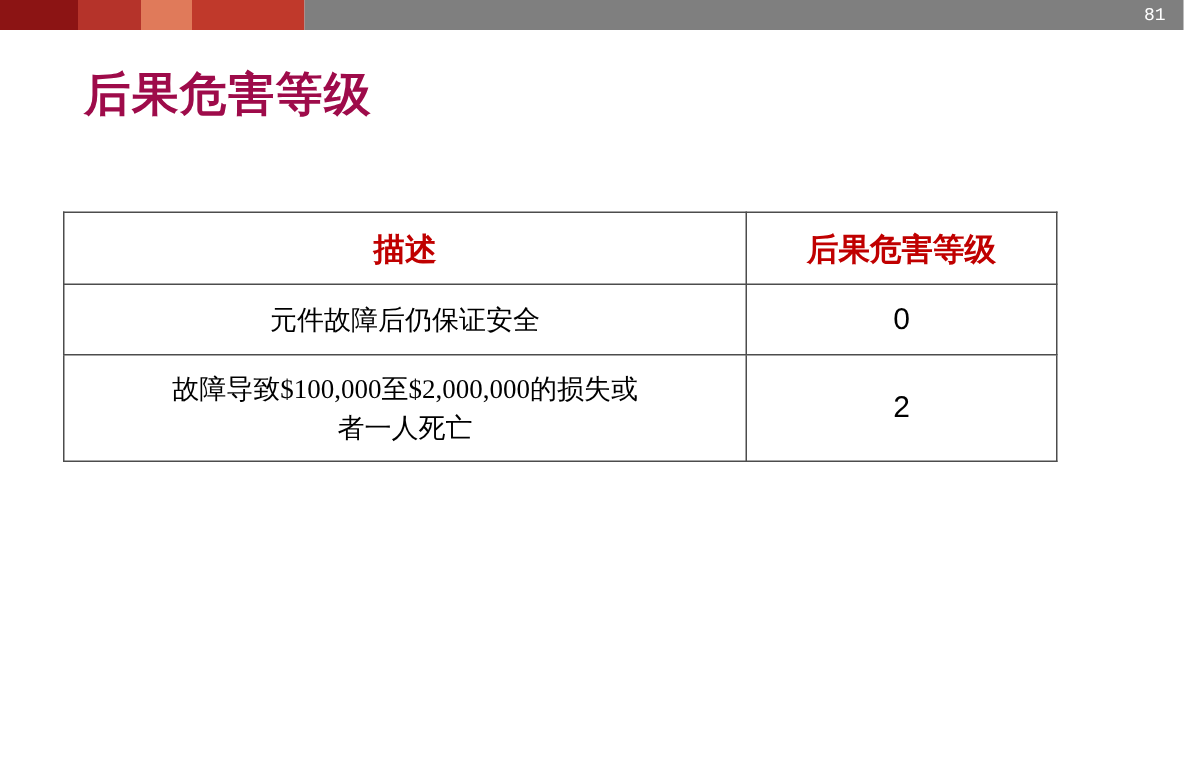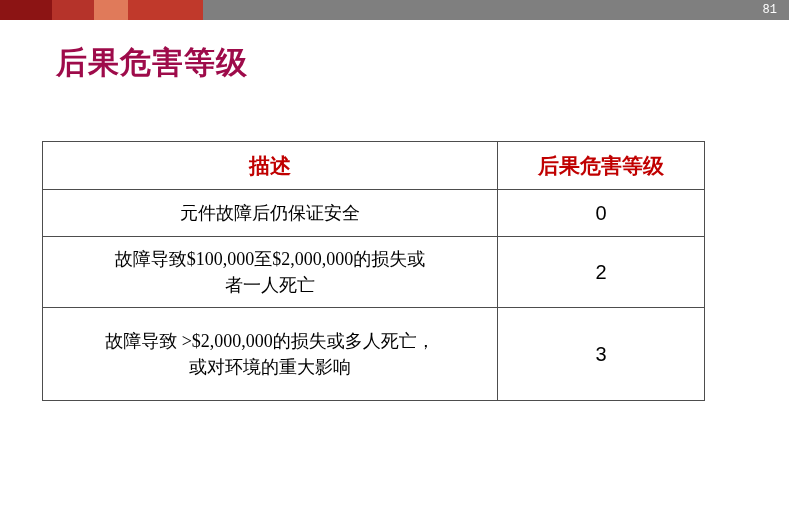--- a/index.html
+++ b/index.html
@@ -144,24 +144,17 @@
           </td>
           <td class="level">0</td>
         </tr>
         <tr class="r2">
           <td class="desc">
             <span class="line">故障导致$100,000至$2,000,000的损失或</span>
             <span class="line">者一人死亡</span>
           </td>
           <td class="level">2</td>
         </tr>
-        <tr class="r3">
-          <td class="desc">
-            <span class="line">故障导致 &gt;$2,000,000的损失或多人死亡，</span>
-            <span class="line">或对环境的重大影响</span>
-          </td>
-          <td class="level">3</td>
-        </tr>
       </tbody>
     </table>
   </div>
 
 </div>
 
 </body></html>

